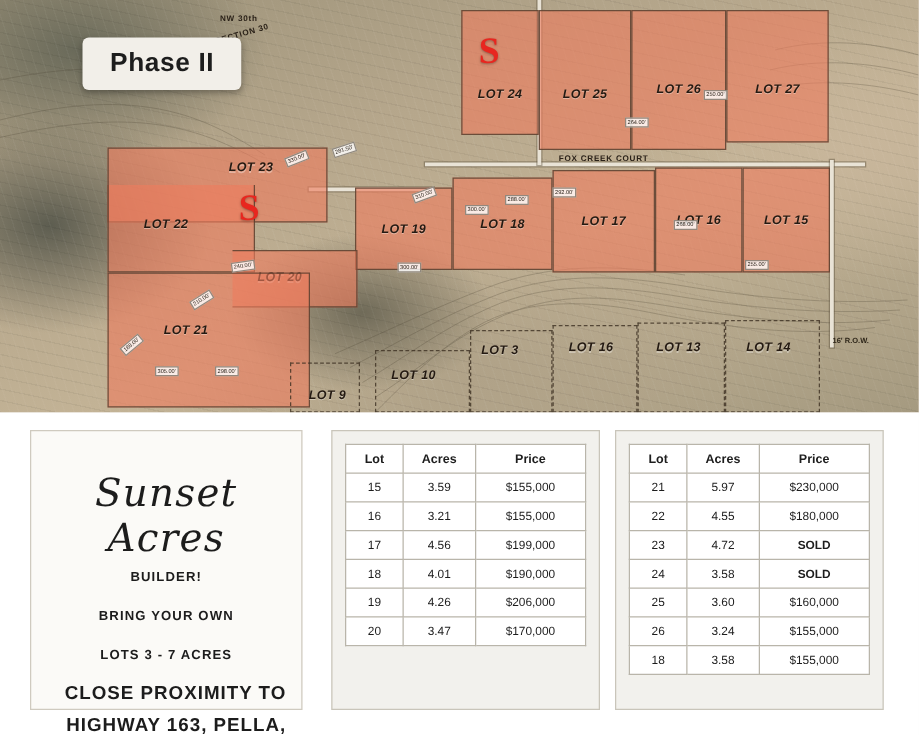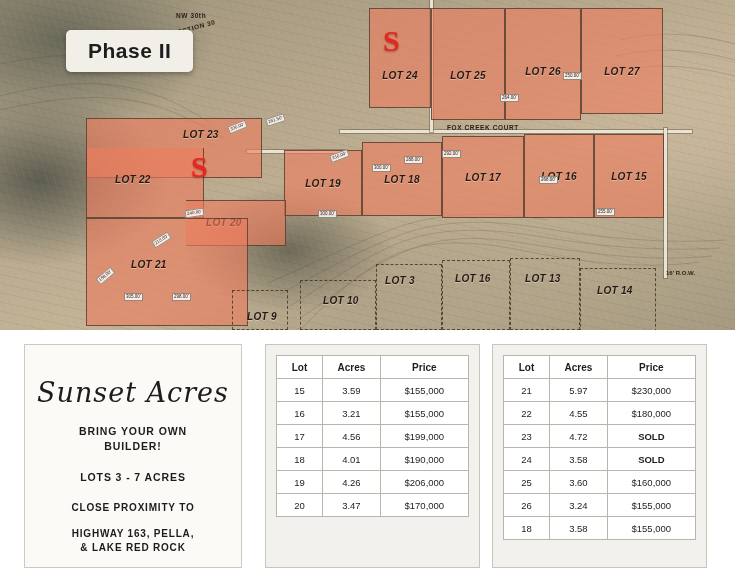--- a/index.html
+++ b/index.html
@@ -160,38 +160,39 @@
     width: 218px; height: 224px;
     background: #fbfaf7;
     border: 1px solid #cfcabf;
     box-sizing: border-box;
     text-align: center;
     padding: 14px 12px 10px 12px;
   }
   #brand-script {
     font-family: "DejaVu Serif", serif;
     font-style: italic;
-    font-size: 27px;
+    font-size: 31px;
     color: #1c1c1c;
     letter-spacing: 1px;
     margin-top: 18px;
     margin-bottom: 6px;
   }
   .brand-line {
     font-weight: bold;
     font-size: 10.5px;
     letter-spacing: .9px;
     color: #1c1c1c;
     line-height: 15px;
     margin-top: 16px;
   }
   .brand-line.small {
-    font-size: 10px;
+    font-size: 15px;
     letter-spacing: .8px;
     line-height: 14px;
+    text-align: right;
   }
 
   
   .table-card {
     position: absolute;
     background: #f2f1ed;
     border: 1px solid #c9c5ba;
     box-sizing: border-box;
     padding: 10px;
   }
@@ -298,32 +299,32 @@
       <span class="lot-label" style="position:absolute; left:20px; top:16px;">LOT 20</span>
     </div>
     <div class="lot avail" style="left:86px; top:218px; width:162px; height:108px;">
       <span class="lot-label" style="position:absolute; left:44px; top:40px;">LOT 21</span>
     </div>
 
     <div class="lot plain" style="left:232px; top:290px; width:56px; height:40px;">
       <span class="lot-label" style="position:absolute; left:14px; top:20px;">LOT 9</span>
     </div>
     <div class="lot plain" style="left:300px; top:280px; width:76px; height:50px;">
-      <span class="lot-label" style="position:absolute; left:22px; top:14px;">LOT 10</span>
+      <span class="lot-label" style="position:absolute; left:12px; top:14px;">LOT 10</span>
     </div>
     <div class="lot plain" style="left:376px; top:264px; width:66px; height:66px;">
       <span class="lot-label" style="position:absolute; left:8px; top:10px;">LOT 3</span>
     </div>
     <div class="lot plain" style="left:442px; top:260px; width:68px; height:70px;">
       <span class="lot-label" style="position:absolute; left:12px; top:12px;">LOT 16</span>
     </div>
     <div class="lot plain" style="left:510px; top:258px; width:70px; height:72px;">
       <span class="lot-label" style="position:absolute; left:14px; top:14px;">LOT 13</span>
     </div>
-    <div class="lot plain" style="left:580px; top:268px; width:76px; height:74px;">
+    <div class="lot plain" style="left:580px; top:256px; width:76px; height:74px;">
       <span class="lot-label" style="position:absolute; left:16px; top:16px;">LOT 14</span>
     </div>
 
     <div class="sold-mark" style="left:383px; top:26px;">S</div>
     <div class="sold-mark" style="left:191px; top:152px;">S</div>
 
     <div class="dim-tag" style="left:228px; top:123px; transform:rotate(-22deg);">330.00'</div>
     <div class="dim-tag" style="left:266px; top:116px; transform:rotate(-18deg);">281.50'</div>
     <div class="dim-tag" style="left:330px; top:152px; transform:rotate(-20deg);">310.00'</div>
     <div class="dim-tag" style="left:372px; top:164px;">300.00'</div>
@@ -342,22 +343,22 @@
 
     <div id="phase-banner">
       <span>Phase II</span>
     </div>
   </div>
 
   <div id="bottom">
 
     <div id="brand-card">
       <div id="brand-script">Sunset Acres</div>
+      <div class="brand-line" style="margin-top:0;">BUILDER!</div>
       <div class="brand-line">BRING YOUR OWN</div>
-      <div class="brand-line" style="margin-top:0;">BUILDER!</div>
       <div class="brand-line">LOTS 3 - 7 ACRES</div>
       <div class="brand-line small">CLOSE PROXIMITY TO</div>
       <div class="brand-line small" style="margin-top:12px;">HIGHWAY 163, PELLA,</div>
       <div class="brand-line small" style="margin-top:0;">&amp; LAKE RED ROCK</div>
     </div>
 
     <div class="table-card" id="table-left">
       <table class="lots">
         <thead>
           <tr>

